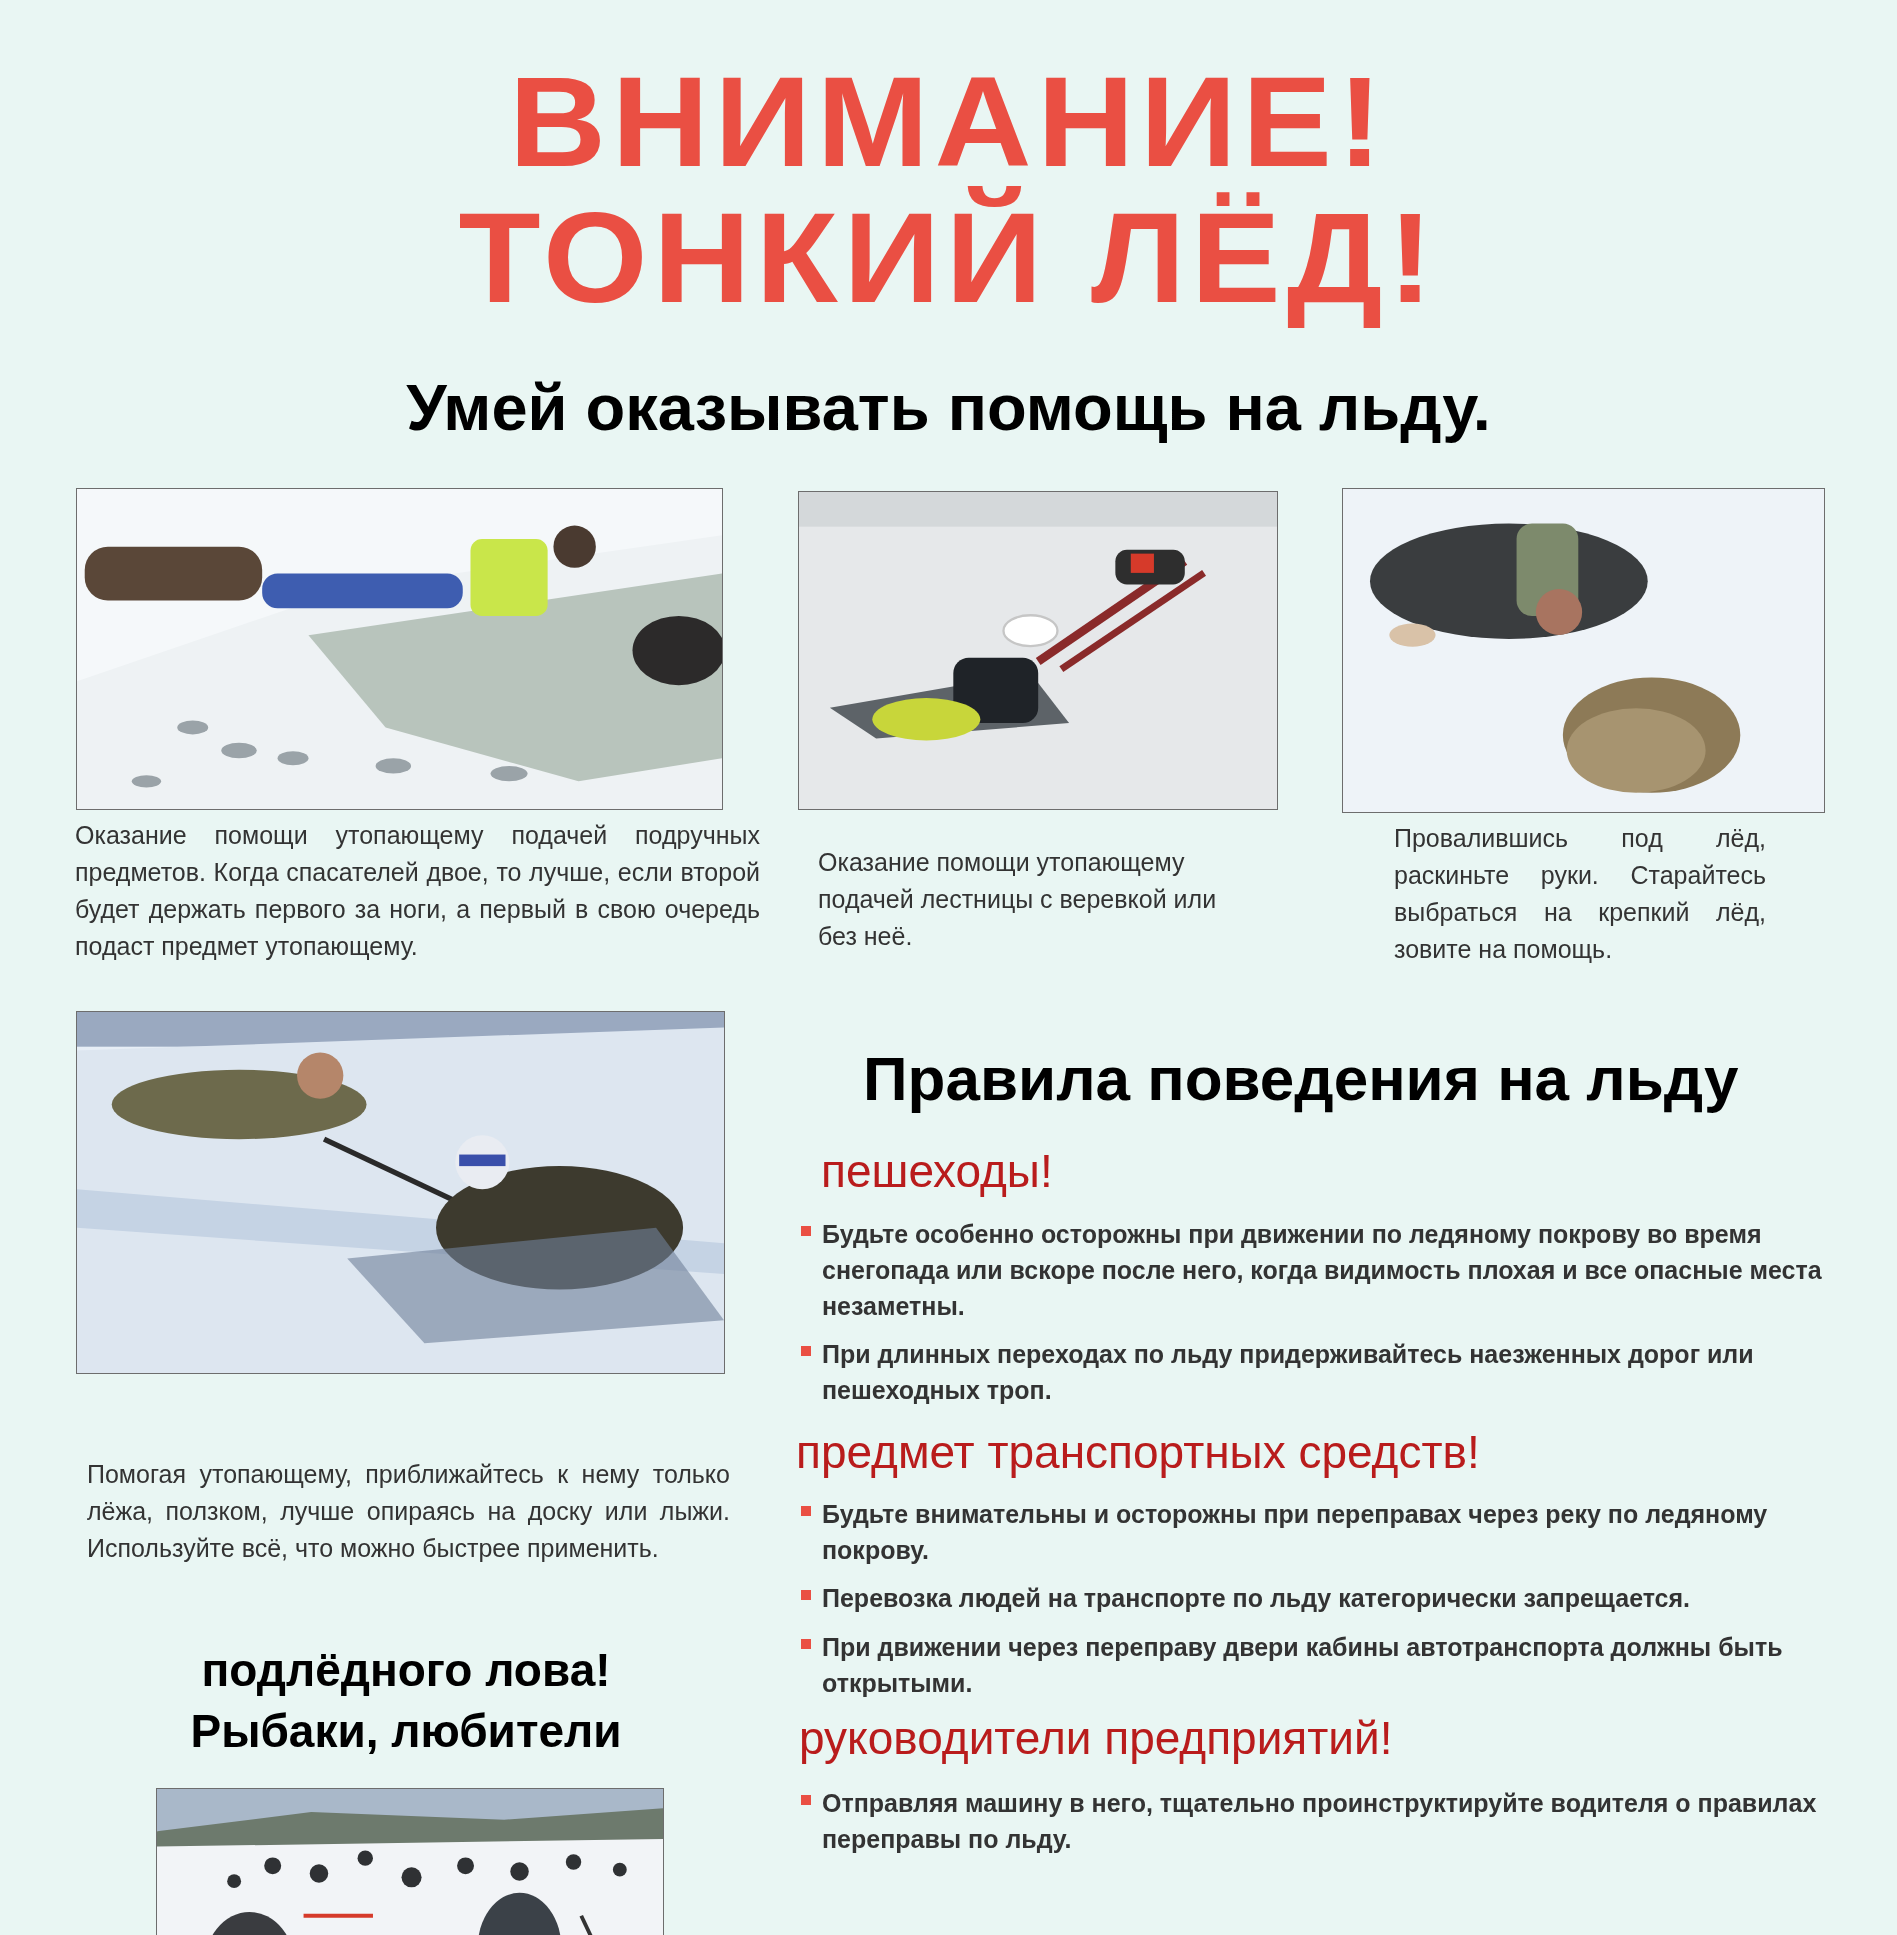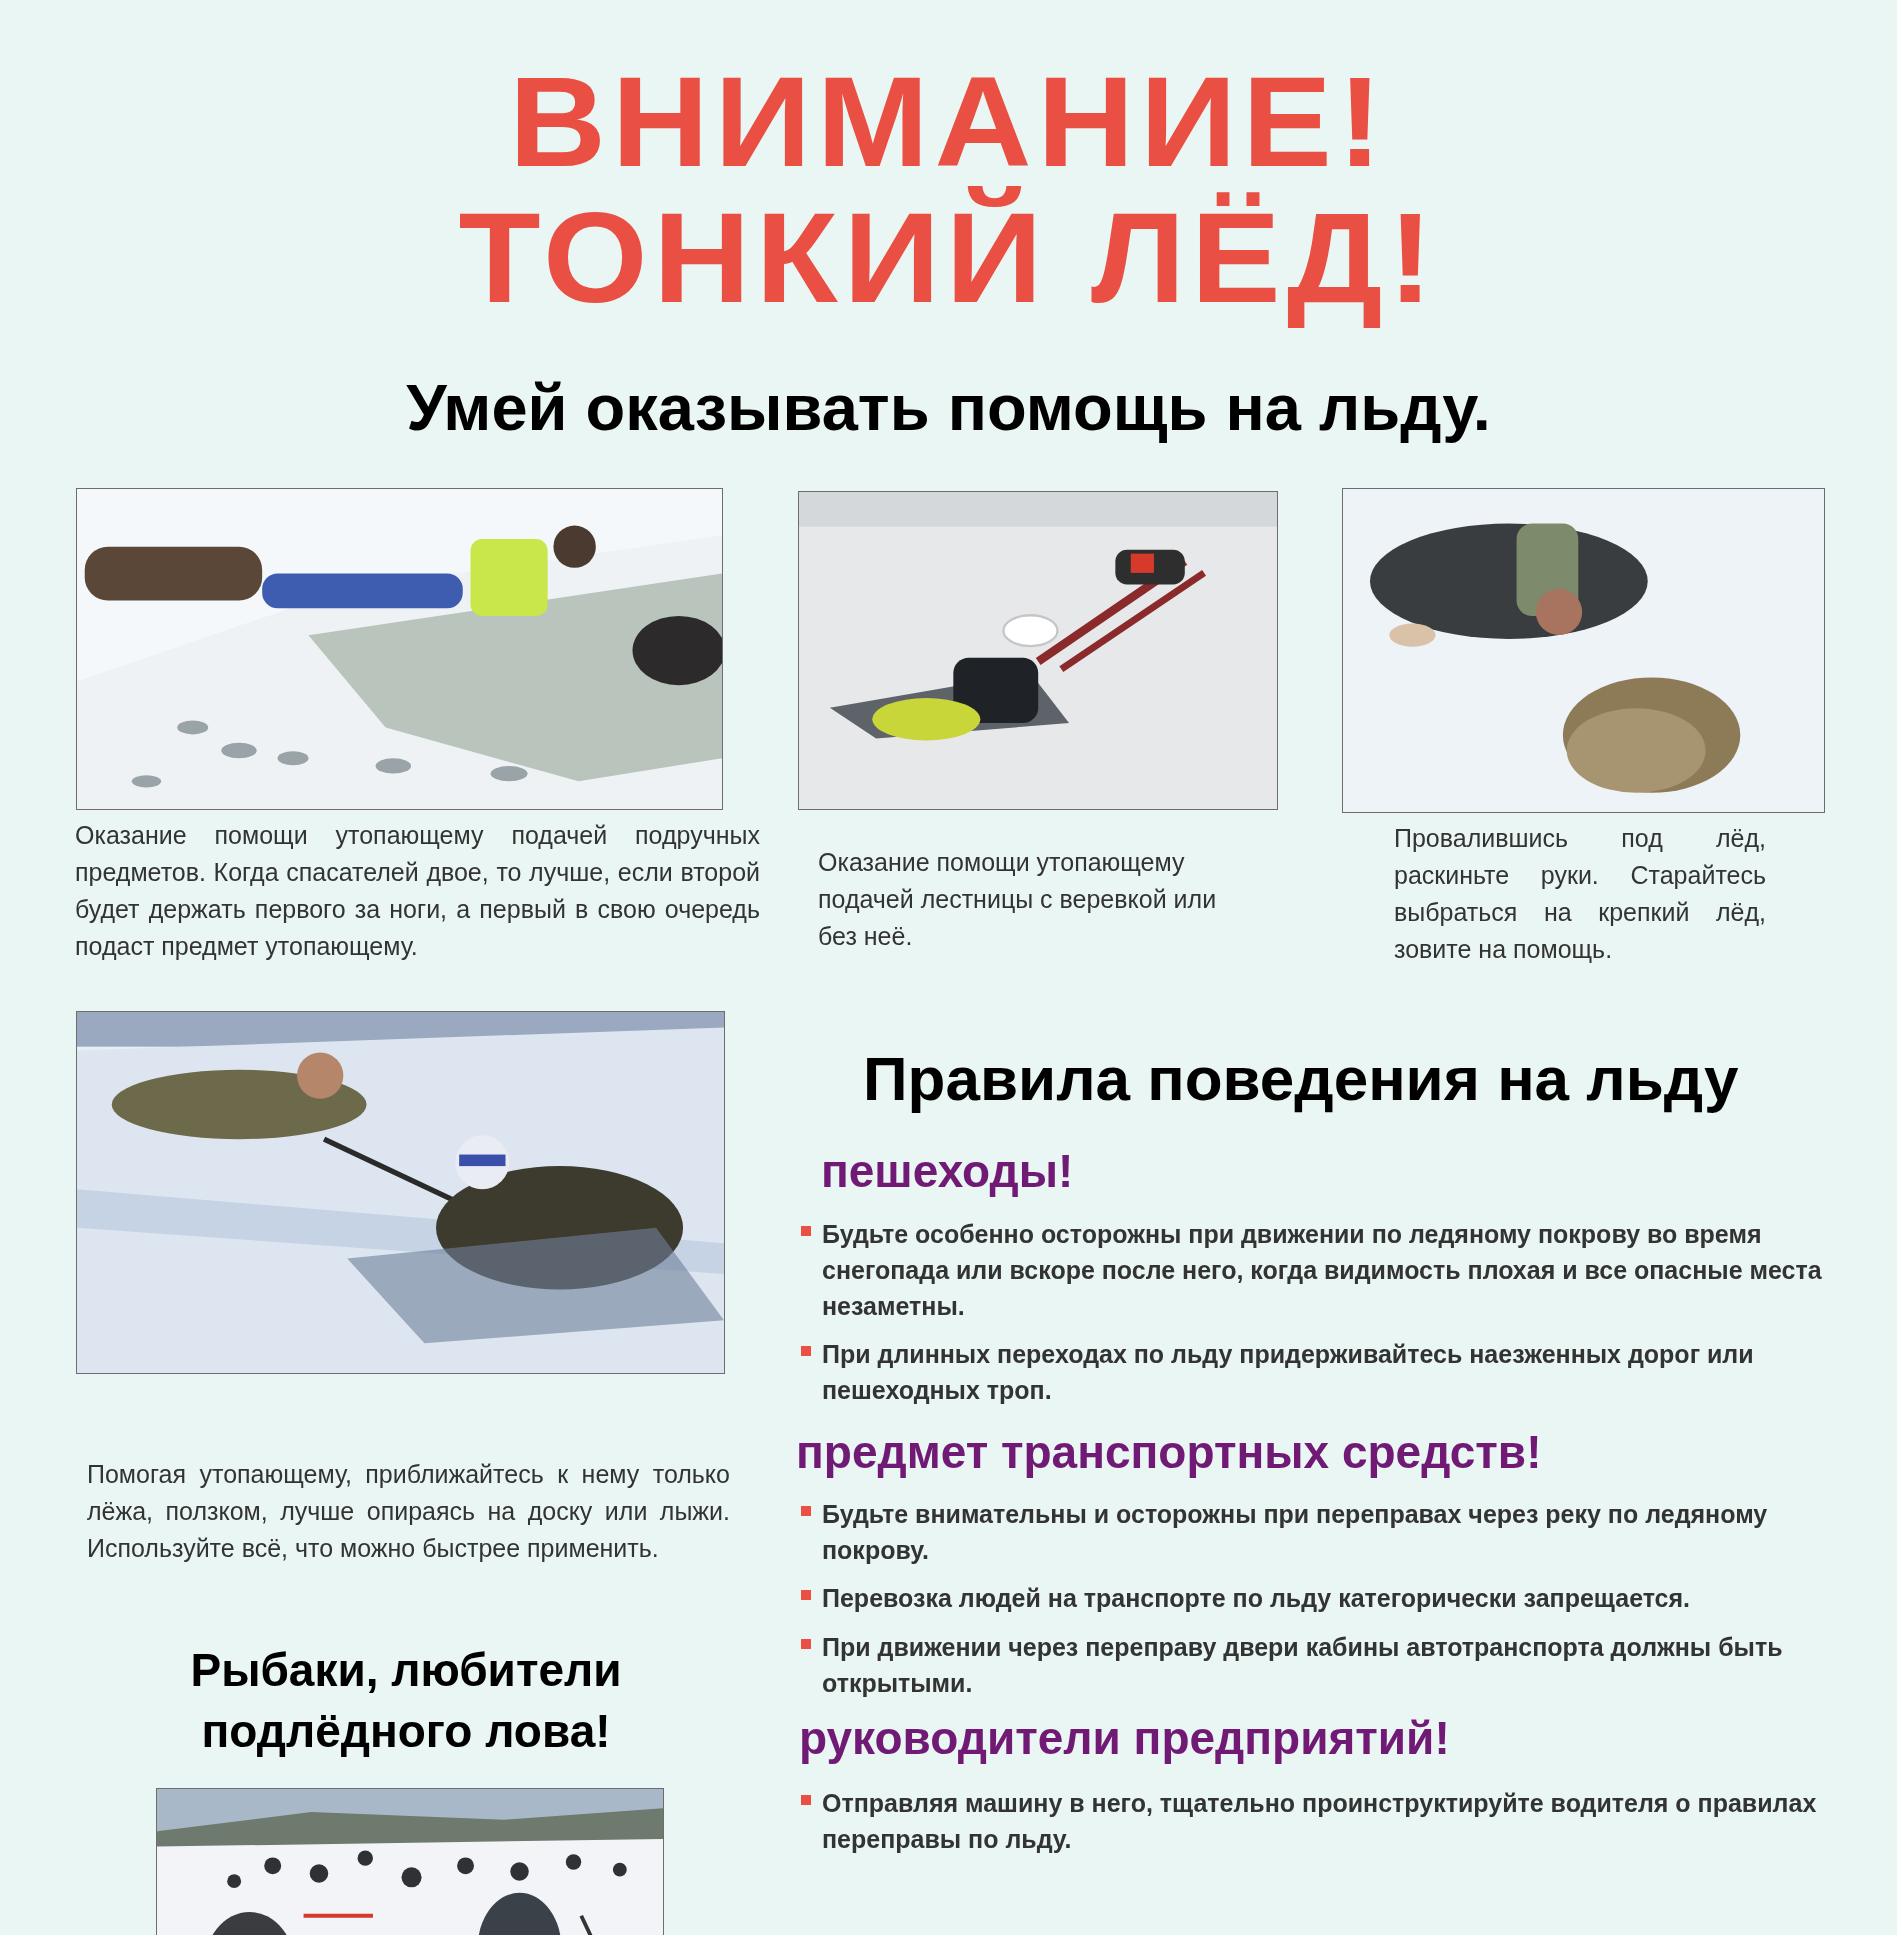--- a/index.html
+++ b/index.html
@@ -9,21 +9,21 @@
     font-family:"Liberation Sans", sans-serif;
     color:#2e2e2e;
   }
   .abs { position:absolute; }
   .title {
     left:0; width:1897px; text-align:center; color:#ea4f43;
     font-weight:bold; font-size:128px; letter-spacing:5.4px; line-height:1;
     transform:scaleX(1.05);
   }
   .sub-blue { color:#000000; font-weight:bold; }
-  .red-h { color:#701a75; font-weight:bold; }
+  .red-h { color:#b91c1c; font-weight:normal; }
   .photo {
     border:1.2px solid #6d6d6d; box-sizing:border-box; overflow:hidden;
   }
   .caption { font-weight:normal; font-size:25px; line-height:37px; color:#333; transform-origin:left top; }
   .justify { text-align:justify; text-align-last:left; }
   ul.bul { list-style:none; margin:0; padding:0; }
   ul.bul li { position:relative; padding-left:21px; font-weight:bold; color:#333; }
   ul.bul li::before {
     content:""; position:absolute; left:0; width:10px; height:10px; background:#ea4f43;
   }
@@ -99,22 +99,22 @@
     <ellipse cx="1250" cy="560" rx="320" ry="160" fill="#3d3a2e"></ellipse>
     <circle cx="1050" cy="390" r="70" fill="#e9ecf2"></circle>
     <rect x="990" y="370" width="120" height="30" fill="#3a4faa"></rect>
     <polygon points="700,640 1500,560 1676,800 900,860" fill="#708099" opacity="0.6"></polygon>
   </svg>
 </div>
 
 <div class="abs caption justify" style="left:87px; top:1456px; width:643px;">Помогая утопающему, приближайтесь к нему только лёжа, ползком, лучше опираясь на доску или лыжи. Используйте всё, что можно быстрее применить.</div>
 
 <div class="abs sub-blue" style="left:77px; top:1640px; width:658px; text-align:center; font-size:46px; line-height:61px;">
+  <div>подлёдного лова!</div>
   <div>Рыбаки, любители</div>
-  <div>подлёдного лова!</div>
 </div>
 
 <div class="abs photo" style="left:156px; top:1788px; width:508px; height:259px;">
   <svg width="100%" height="100%" viewBox="0 0 1312 669" preserveAspectRatio="none">
     <rect width="1312" height="669" fill="#f2f4f7"></rect>
     <rect width="1312" height="110" fill="#a9b8c9"></rect>
     <polygon points="0,110 400,60 900,80 1312,50 1312,130 0,150" fill="#6d7a6d"></polygon>
     <g fill="#2f3134">
       <circle cx="300" cy="200" r="22"></circle>
         <circle cx="420" cy="220" r="24"></circle>

